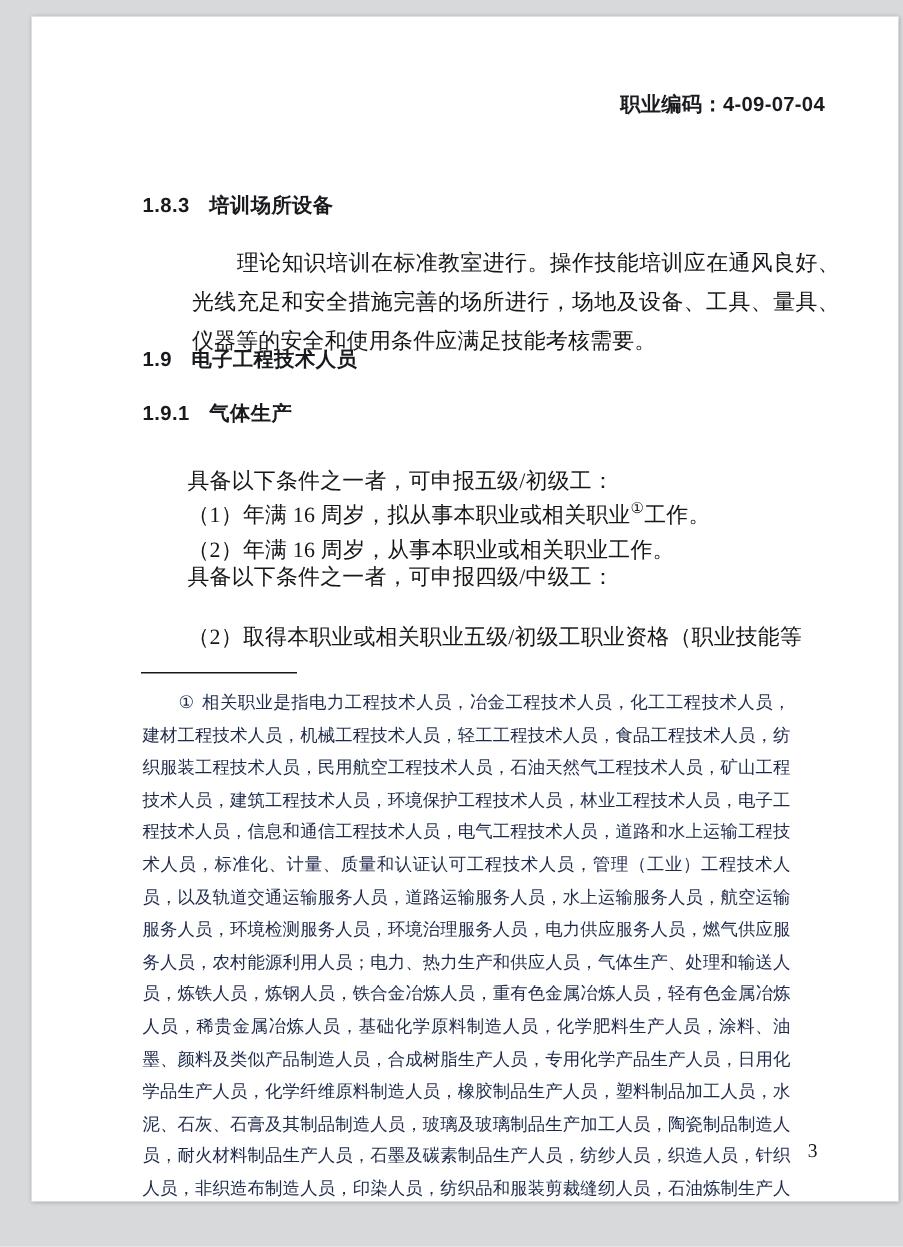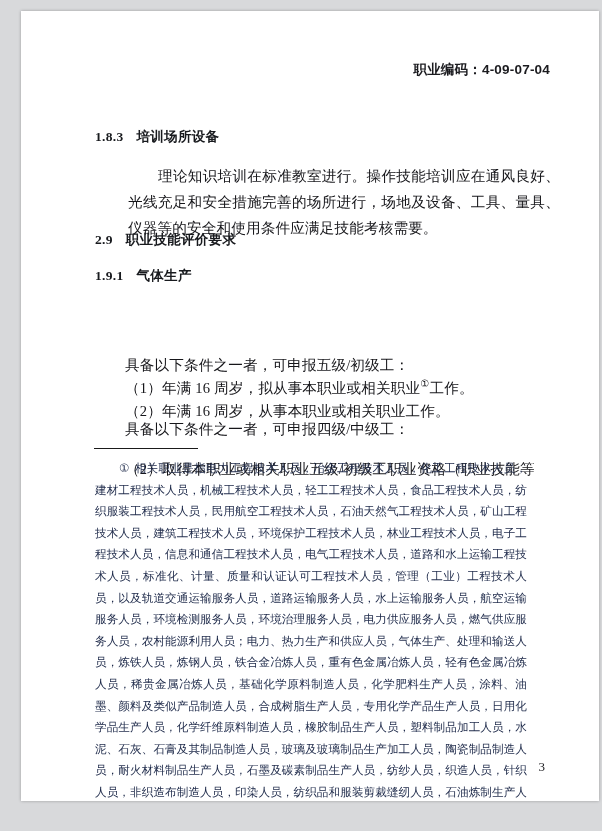--- a/index.html
+++ b/index.html
@@ -42,21 +42,21 @@
     font-weight: bold;
     font-size: 13.5px;
     color: #1b1b1f;
     letter-spacing: 0.2px;
     white-space: nowrap;
   }
 
   
   .h3, .h2 {
     position: absolute;
-    font-family: Liberation Serif, serif;
+    font-family: Liberation Sans, sans-serif;
     font-weight: bold;
     color: #181a1e;
     white-space: nowrap;
     text-align: right;
   }
   .h3 { font-size: 13.5px; letter-spacing: 0.3px; }
   .h2 { font-size: 13.5px; letter-spacing: 0.3px; }
 
   .h-num { display: inline-block; }
   .h-sp  { display: inline-block; width: 13px; }
@@ -81,21 +81,20 @@
   #p-train { top: 152px; text-indent: 30px; }
 
   .line {
     position: absolute;
     left: 74px;
     font-size: 14.6px;
     line-height: 26.2px;
     color: #16161a;
     white-space: nowrap;
     letter-spacing: 0.15px;
-    margin-top: 44px;
   }
   .line.ind1 { left: 104px; }
   .line.ind2 { left: 104px; }
 
   #l-a0 { top: 297px; }
   #l-a1 { top: 320px; font-family: Liberation Serif, serif; }
   #l-a2 { top: 343px; }
   #l-b0 { top: 361px; }
   #l-b1 { top: 384px; }
   #l-b2 { top: 401px; }
@@ -149,21 +148,21 @@
 
     <div class="runhead">职业编码：4-09-07-04</div>
 
     <div class="h3" id="h-183">
       <span class="h-num">1.8.3</span><span class="h-sp"></span><span>培训场所设备</span>
     </div>
 
     <div class="para" id="p-train">理论知识培训在标准教室进行。操作技能培训应在通风良好、光线充足和安全措施完善的场所进行，场地及设备、工具、量具、仪器等的安全和使用条件应满足技能考核需要。</div>
 
     <div class="h2" id="h-19">
-      <span class="h-num">2.9</span><span class="h-sp"></span><span>职业技能评价要求</span>
+      <span class="h-num">1.9</span><span class="h-sp"></span><span>电子工程技术人员</span>
     </div>
 
     <div class="h3" id="h-191">
       <span class="h-num">1.9.1</span><span class="h-sp"></span><span>气体生产</span>
     </div>
 
     <div class="line ind1" id="l-a0">具备以下条件之一者，可申报五级/初级工：</div>
 
     <div class="line ind2" id="l-a1"><span>（1）年满 16 周岁，拟从事本职业或相关职业</span><sup class="fn">①</sup><span>工作。</span></div>
 

